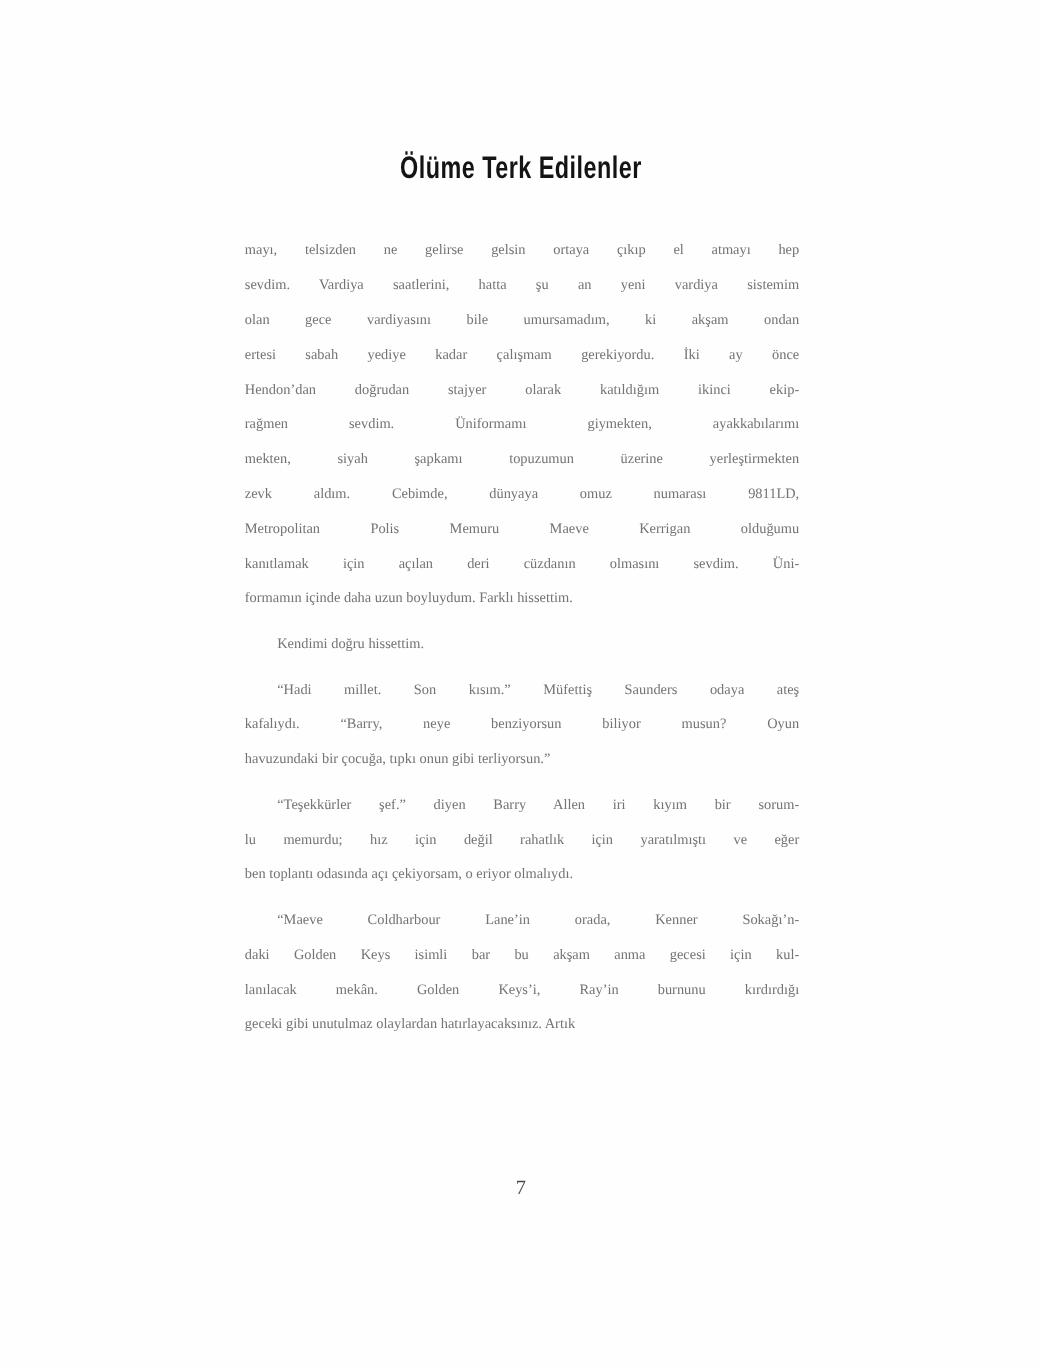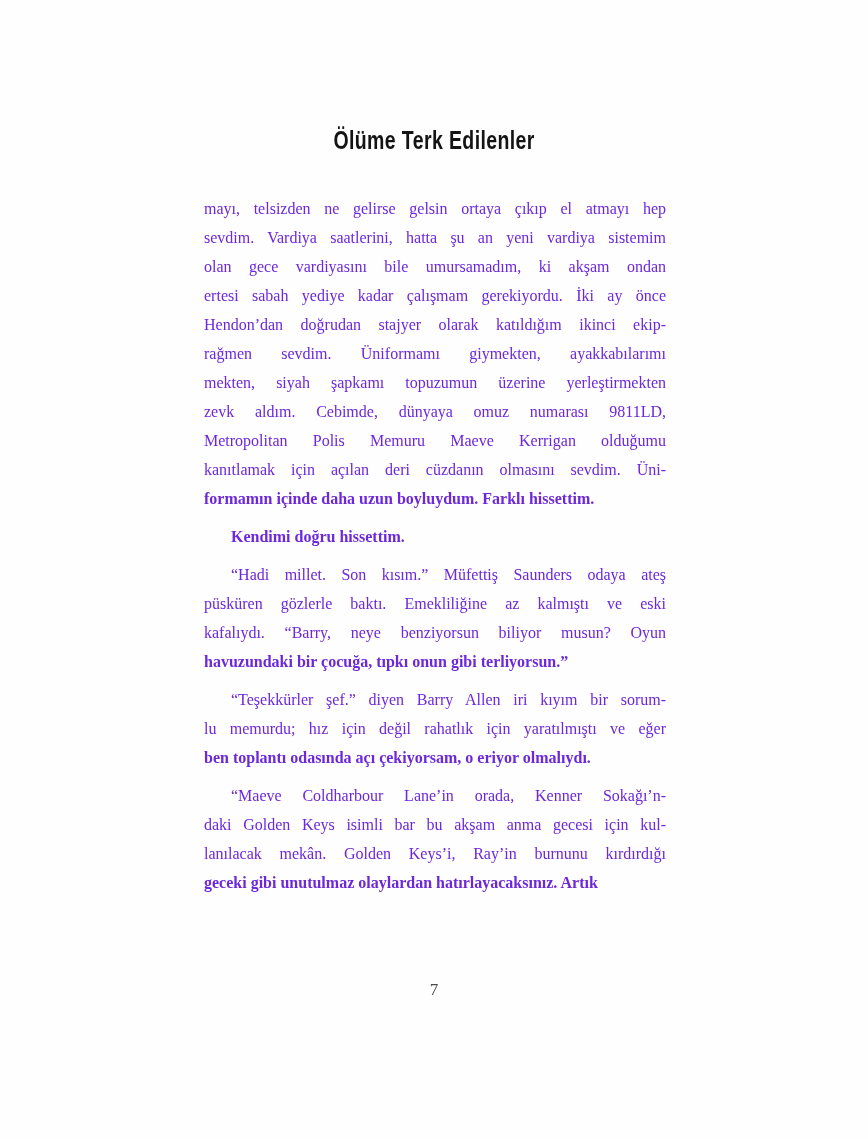--- a/index.html
+++ b/index.html
@@ -32,33 +32,32 @@
     display: inline-block;
     transform: scale(0.78, 1.04);
     transform-origin: center center;
     letter-spacing: 0.5px;
   }
   .body-text {
     position: absolute;
     top: 194px;
     left: 204px;
     width: 462px;
-    font-size: 16px;
+    font-size: 12px;
     line-height: 29px;
-    color: #6d28d9;
+    color: #737373;
   }
   .para { margin: 0; }
   .para + .para { margin-top: 9px; }
   .line {
     text-align: justify;
     text-align-last: justify;
   }
   .line.last {
     text-align-last: left;
-    font-weight: bold;
   }
   .line.indent {
     text-indent: 27px;
   }
   .page-number {
     position: absolute;
     top: 980px;
     left: 0;
     right: 0;
     text-align: center;
@@ -84,21 +83,20 @@
         <div class="line">zevk aldım. Cebimde, dünyaya omuz numarası 9811LD,</div>
         <div class="line">Metropolitan Polis Memuru Maeve Kerrigan olduğumu</div>
         <div class="line">kanıtlamak için açılan deri cüzdanın olmasını sevdim. Üni-</div>
         <div class="line last">formamın içinde daha uzun boyluydum. Farklı hissettim.</div>
       </div>
       <div class="para">
         <div class="line last indent">Kendimi doğru hissettim.</div>
       </div>
       <div class="para">
         <div class="line indent">“Hadi millet. Son kısım.” Müfettiş Saunders odaya ateş</div>
-        <div class="line">püsküren gözlerle baktı. Emekliliğine az kalmıştı ve eski</div>
         <div class="line">kafalıydı. “Barry, neye benziyorsun biliyor musun? Oyun</div>
         <div class="line last">havuzundaki bir çocuğa, tıpkı onun gibi terliyorsun.”</div>
       </div>
       <div class="para">
         <div class="line indent">“Teşekkürler şef.” diyen Barry Allen iri kıyım bir sorum-</div>
         <div class="line">lu memurdu; hız için değil rahatlık için yaratılmıştı ve eğer</div>
         <div class="line last">ben toplantı odasında açı çekiyorsam, o eriyor olmalıydı.</div>
       </div>
       <div class="para">
         <div class="line indent">“Maeve Coldharbour Lane’in orada, Kenner Sokağı’n-</div>

